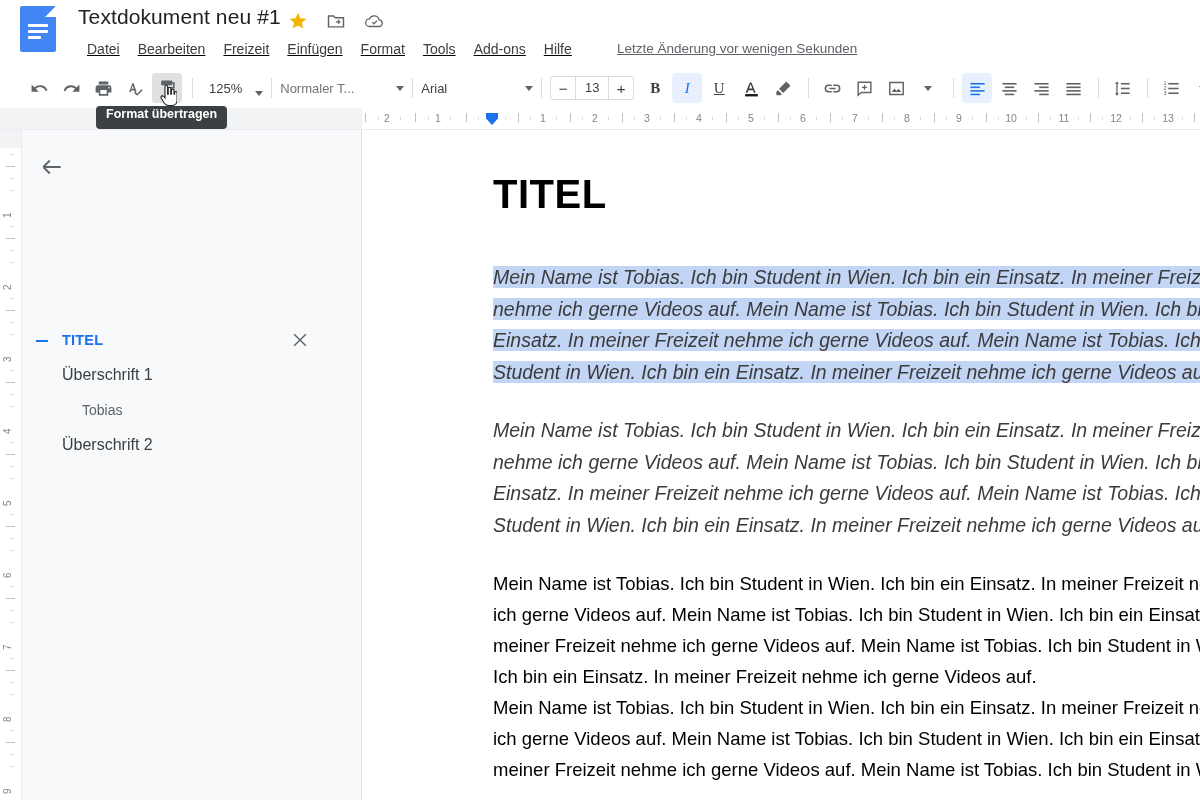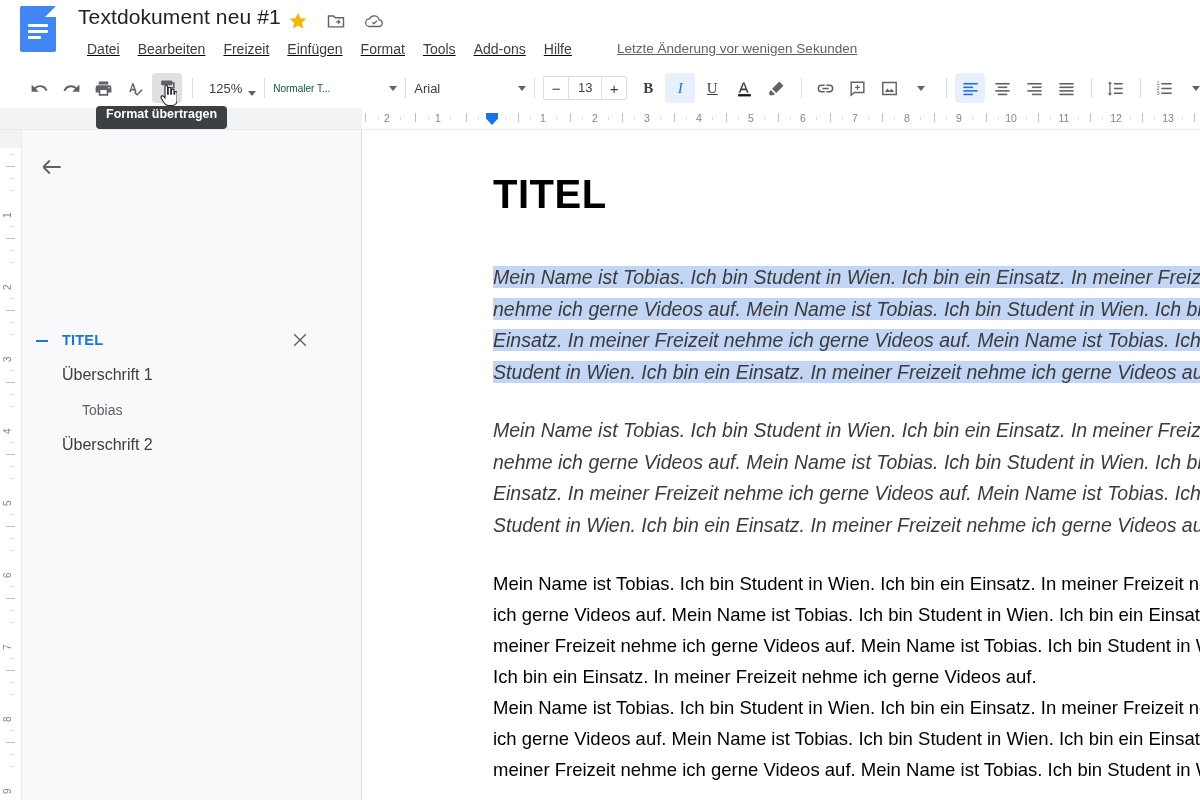--- a/index.html
+++ b/index.html
@@ -60,26 +60,26 @@
   }
   .tb-btn {
     width: 30px; height: 30px; border-radius: 4px;
     display: flex; align-items: center; justify-content: center;
     margin-right: 2px; flex: 0 0 auto; position: relative;
   }
   .tb-btn.active { background: #e8f0fe; }
   .tb-btn.hl { background: #e0e0e0; }
   .tb-sep { width: 1px; height: 20px; background: #dadce0; margin: 0 8px; flex: 0 0 auto; }
 
-  .zoom-ctl { display: flex; align-items: flex-end; flex: 0 0 auto; }
+  .zoom-ctl { display: flex; align-items: flex-end; flex: 0 0 auto; gap: 7px; }
   .zoom-val { font-size: 13px; color: #3c4043; padding: 0 6px 0 8px; }
   .caret { width: 0; height: 0; border-left: 4px solid transparent; border-right: 4px solid transparent; border-top: 5px solid #5f6368; }
 
   .style-ctl { display: flex; align-items: center; width: 124px; flex: 0 0 auto; }
-  .style-val { font-size: 10px; color: #14532d; flex: 1; white-space: nowrap; overflow: hidden; }
+  .style-val { font-size: 13px; color: #737373; flex: 1; white-space: nowrap; overflow: hidden; }
 
   .font-ctl { display: flex; align-items: center; width: 112px; flex: 0 0 auto; }
   .font-val { font-size: 13px; color: #3c4043; flex: 1; white-space: nowrap; }
 
   .size-ctl {
     display: flex; align-items: center; border: 1px solid #dadce0; border-radius: 2px;
     height: 24px; flex: 0 0 auto; margin-right: 6px;
   }
   .size-minus, .size-plus {
     width: 24px; height: 22px; display: flex; align-items: center; justify-content: center;

